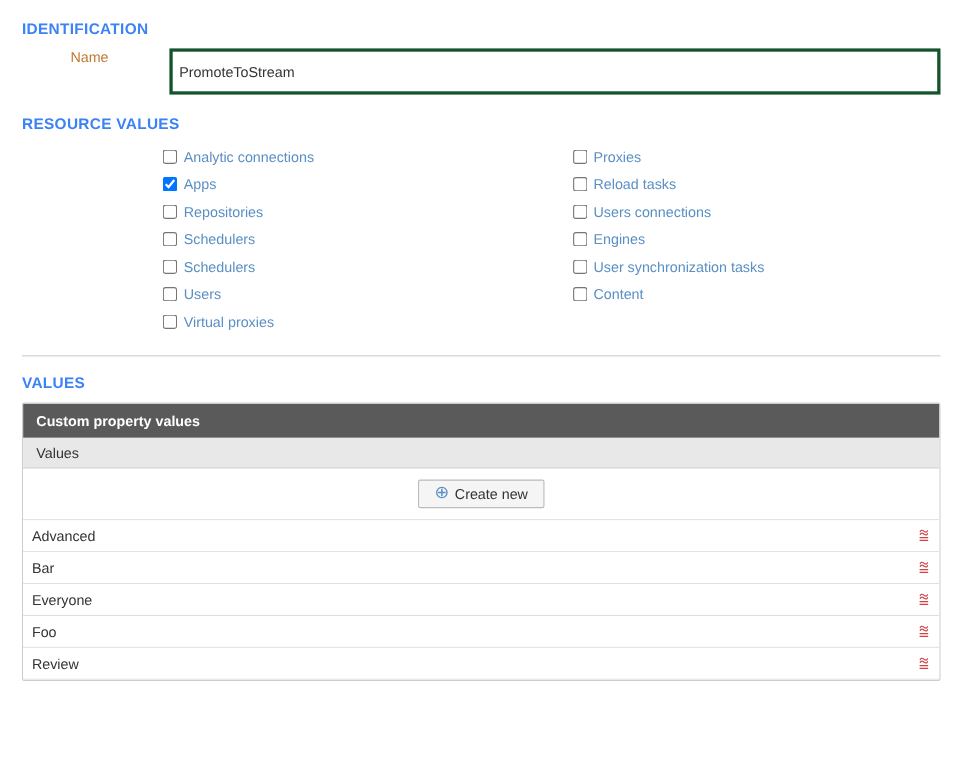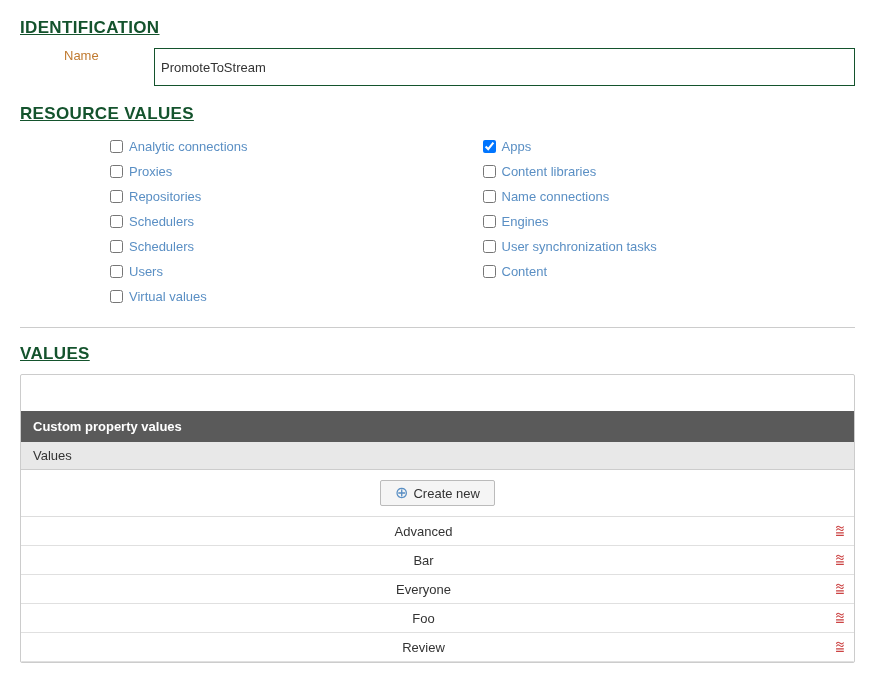--- a/index.html
+++ b/index.html
@@ -9,42 +9,41 @@
       color: #333;
       background: #fff;
       width: 875px;
       min-height: 697px;
     }
     .page-content {
       padding: 18px 20px;
     }
     .section-title {
       font-weight: bold;
-      font-size: 17px;
-      color: #14532d;
+      font-size: 14px;
+      color: #3b82f6;
       margin-bottom: 10px;
       letter-spacing: 0.02em;
-      text-decoration: underline;
     }
     .field-row {
       display: flex;
       align-items: flex-start;
       margin-bottom: 8px;
       margin-left: 44px;
     }
     .field-label {
       width: 90px;
       color: #c07a30;
       font-size: 13px;
       flex-shrink: 0;
     }
     .field-input {
       flex: 1;
       height: 24px;
-      border: 1px solid #14532d;
+      border: 3px solid #14532d;
       padding: 18px 6px;
       font-size: 13px;
       color: #333;
       outline: none;
     }
     .identification-section {
       margin-bottom: 18px;
     }
     .resource-types-section {
       margin-bottom: 18px;
@@ -53,20 +52,21 @@
       display: grid;
       grid-template-columns: 1fr 1fr;
       gap: 0;
       margin-left: 90px;
     }
     .checkbox-item {
       display: flex;
       align-items: center;
       padding: 5px 0;
       gap: 6px;
+      margin-left: 38px;
     }
     .checkbox-item input[type="checkbox"] {
       margin: 0;
       width: 13px;
       height: 13px;
       cursor: pointer;
     }
     .checkbox-label {
       color: #5a8fc4;
       font-size: 13px;
@@ -82,21 +82,20 @@
       border: 1px solid #ccc;
       border-radius: 2px;
       overflow: hidden;
     }
     .values-table-header {
       background: #5a5a5a;
       color: #fff;
       font-weight: bold;
       font-size: 13px;
       padding: 8px 12px;
-      margin-top: 36px;
     }
     .values-table-subheader {
       background: #e8e8e8;
       padding: 6px 12px;
       font-size: 13px;
       color: #333;
       border-bottom: 1px solid #ccc;
     }
     .create-new-row {
       display: flex;
@@ -131,21 +130,20 @@
     }
     .value-input {
       flex: 1;
       height: 28px;
       border: none;
       padding: 4px 8px;
       font-size: 13px;
       color: #333;
       outline: none;
       background: transparent;
-      text-align: center;
     }
     .remove-btn {
       width: 28px;
       height: 28px;
       display: flex;
       align-items: center;
       justify-content: center;
       cursor: pointer;
       color: #c44;
       font-size: 16px;
@@ -168,38 +166,38 @@
   </div>
 
   <div class="resource-types-section">
     <div class="section-title">RESOURCE VALUES</div>
     <div class="checkboxes-grid" id="checkboxes-grid">
     <div class="checkbox-item">
           <input type="checkbox" id="cb_analytic_connections" style="">
           <label for="cb_analytic_connections" class="checkbox-label">Analytic connections</label>
         </div>
         <div class="checkbox-item">
+          <input type="checkbox" id="cb_proxies" style="">
+          <label for="cb_proxies" class="checkbox-label">Proxies</label>
+        </div>
+        <div class="checkbox-item">
           <input type="checkbox" id="cb_apps" checked="" style="">
           <label for="cb_apps" class="checkbox-label">Apps</label>
         </div>
         <div class="checkbox-item">
-          <input type="checkbox" id="cb_proxies" style="">
-          <label for="cb_proxies" class="checkbox-label">Proxies</label>
-        </div>
-        <div class="checkbox-item">
-          <input type="checkbox" id="cb_content_libraries" style="">
-          <label for="cb_content_libraries" class="checkbox-label">Content libraries</label>
+          <input type="checkbox" id="cb_reload_tasks" style="">
+          <label for="cb_reload_tasks" class="checkbox-label">Reload tasks</label>
         </div>
         <div class="checkbox-item">
           <input type="checkbox" id="cb_repositories" style="">
           <label for="cb_repositories" class="checkbox-label">Repositories</label>
         </div>
         <div class="checkbox-item">
           <input type="checkbox" id="cb_data_connections" style="">
-          <label for="cb_data_connections" class="checkbox-label">Name connections</label>
+          <label for="cb_data_connections" class="checkbox-label">Users connections</label>
         </div>
         <div class="checkbox-item">
           <input type="checkbox" id="cb_schedulers" style="">
           <label for="cb_schedulers" class="checkbox-label">Schedulers</label>
         </div>
         <div class="checkbox-item">
           <input type="checkbox" id="cb_streams" style="">
           <label for="cb_streams" class="checkbox-label">Engines</label>
         </div>
         <div class="checkbox-item">
@@ -213,21 +211,21 @@
         <div class="checkbox-item">
           <input type="checkbox" id="cb_users" style="">
           <label for="cb_users" class="checkbox-label">Users</label>
         </div>
         <div class="checkbox-item">
           <input type="checkbox" id="cb_printing" style="">
           <label for="cb_printing" class="checkbox-label">Content</label>
         </div>
         <div class="checkbox-item">
           <input type="checkbox" id="cb_virtual_proxies" style="">
-          <label for="cb_virtual_proxies" class="checkbox-label">Virtual values</label>
+          <label for="cb_virtual_proxies" class="checkbox-label">Virtual proxies</label>
         </div>
       </div>
   </div>
 
   <hr class="divider">
 
   <div class="values-section">
     <div class="section-title">VALUES</div>
     <div class="values-table">
       <div class="values-table-header">Custom property values</div>

